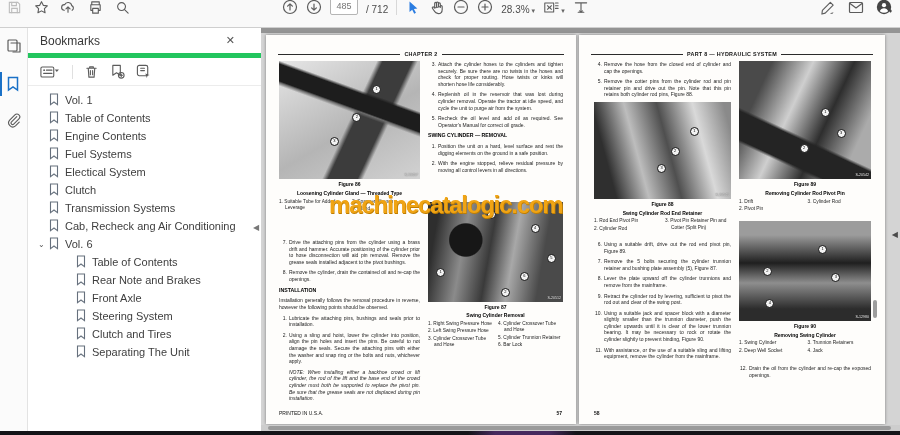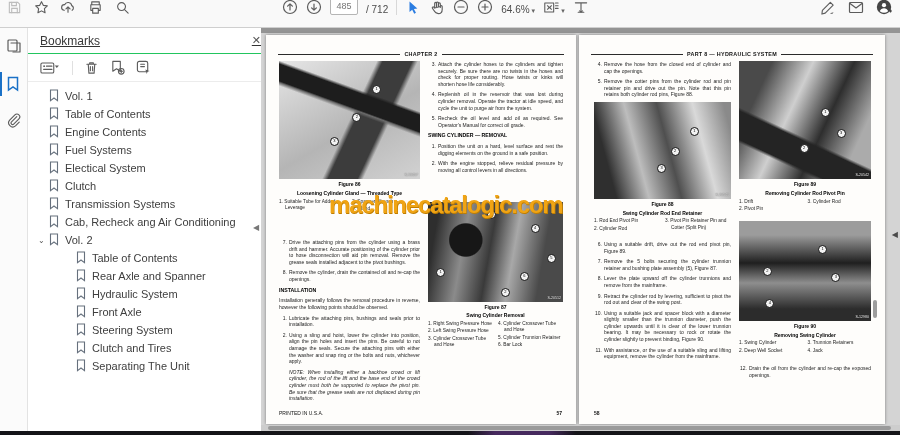--- a/index.html
+++ b/index.html
@@ -17,22 +17,22 @@
   .tb-txt{font-size:10px;color:#4d4d4d;}
   .caret{font-size:7px;color:#666;margin-left:-6px;}
   
   .rail{position:absolute;left:0;top:28px;width:27px;height:403px;background:#fbfbfb;
         border-right:1px solid #e3e3e3;}
   .rail-ico{position:absolute;left:6px;width:16px;height:16px;}
   .rail-active-bar{position:absolute;left:0;top:44px;width:2px;height:24px;background:#1a71c7;}
   
   .panel{position:absolute;left:28px;top:28px;width:233px;height:403px;background:#fff;
          border-right:1px solid #c9c9c9;}
-  .panel-head{height:25px;display:flex;align-items:center;padding:0 0 0 12px;
-              border-bottom:1px solid #22c55e;text-decoration:underline;}
+  .panel-head{height:25px;display:flex;align-items:center;padding:0 26px 0 12px;
+              border-bottom:5px solid #22c55e;}
   .panel-title{font-size:12px;color:#383838;flex:1;}
   .panel-close{font-size:11px;color:#555;cursor:default;}
   .panel-tools{height:27px;display:flex;align-items:center;gap:10px;padding-left:12px;
                border-bottom:1px solid #ececec;}
   .pt-sep{width:1px;height:14px;background:#e0e0e0;}
   .bm-list{padding-top:5px;}
   .bm-row{display:flex;align-items:center;height:18px;padding-left:10px;font-size:11px;color:#3e3e3e;}
   .bm-row[data-level="1"]{padding-left:37px;}
   .bm-chev{width:11px;font-size:8px;color:#555;flex:none;}
   .bm-flag{flex:none;margin-right:6px;}
@@ -189,21 +189,21 @@
             <circle class="g" cx="8" cy="8" r="6.5"></circle>
             <path class="g" d="M5 8h6"></path>
           </svg>
       </span>
       <span class="tb-ico">
         <svg width="16" height="16" viewBox="0 0 16 16">
             <circle class="g" cx="8" cy="8" r="6.5"></circle>
             <path class="g" d="M5 8h6M8 5v6"></path>
           </svg>
       </span>
-      <span class="tb-txt">64.6%</span>
+      <span class="tb-txt">28.3%</span>
       <span class="caret">▾</span>
       <span class="tb-ico">
         <svg width="17" height="15" viewBox="0 0 18 16">
             <path class="g" d="M2 3h10v10H2z"></path>
             <path class="g" d="M14 3h3M14 6h3M14 9h3M5 6l2 2-2 2M9.5 6l-2 2 2 2"></path>
           </svg>
       </span>
       <span class="caret">▾</span>
       <span class="tb-ico">
         <svg width="16" height="15" viewBox="0 0 16 16">
@@ -366,48 +366,39 @@
         </span>
         <span class="bm-label">Cab, Recheck ang Air Conditioning</span>
       </div>
         <div class="bm-row" data-level="0">
         <span class="bm-chev">⌄</span>
         <span class="bm-flag">
           <svg width="10" height="13" viewBox="0 0 10 13">
               <path d="M1.5 1h7v10.6L5 9 1.5 11.6z" fill="none" stroke="#66707d" stroke-width="1.1"></path>
             </svg>
         </span>
-        <span class="bm-label">Vol. 2</span>
+        <span class="bm-label">Vol. 6</span>
       </div>
         <div class="bm-row" data-level="1">
         <span class="bm-chev"></span>
         <span class="bm-flag">
           <svg width="10" height="13" viewBox="0 0 10 13">
               <path d="M1.5 1h7v10.6L5 9 1.5 11.6z" fill="none" stroke="#66707d" stroke-width="1.1"></path>
             </svg>
         </span>
         <span class="bm-label">Table of Contents</span>
       </div>
         <div class="bm-row" data-level="1">
         <span class="bm-chev"></span>
         <span class="bm-flag">
           <svg width="10" height="13" viewBox="0 0 10 13">
               <path d="M1.5 1h7v10.6L5 9 1.5 11.6z" fill="none" stroke="#66707d" stroke-width="1.1"></path>
             </svg>
         </span>
-        <span class="bm-label">Rear Axle and Spanner</span>
-      </div>
-        <div class="bm-row" data-level="1">
-        <span class="bm-chev"></span>
-        <span class="bm-flag">
-          <svg width="10" height="13" viewBox="0 0 10 13">
-              <path d="M1.5 1h7v10.6L5 9 1.5 11.6z" fill="none" stroke="#66707d" stroke-width="1.1"></path>
-            </svg>
-        </span>
-        <span class="bm-label">Hydraulic System</span>
+        <span class="bm-label">Rear Note and Brakes</span>
       </div>
         <div class="bm-row" data-level="1">
         <span class="bm-chev"></span>
         <span class="bm-flag">
           <svg width="10" height="13" viewBox="0 0 10 13">
               <path d="M1.5 1h7v10.6L5 9 1.5 11.6z" fill="none" stroke="#66707d" stroke-width="1.1"></path>
             </svg>
         </span>
         <span class="bm-label">Front Axle</span>
       </div>

